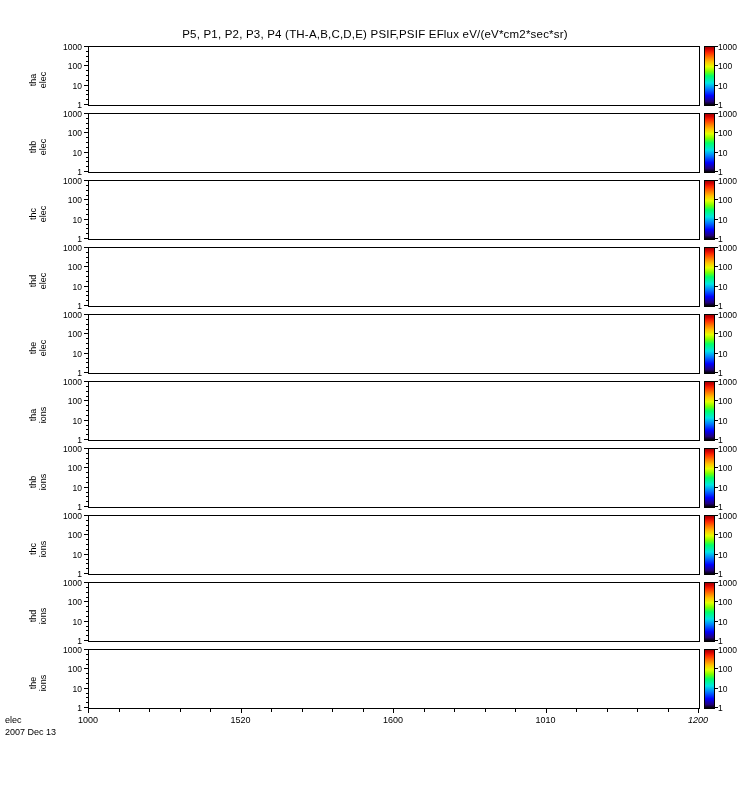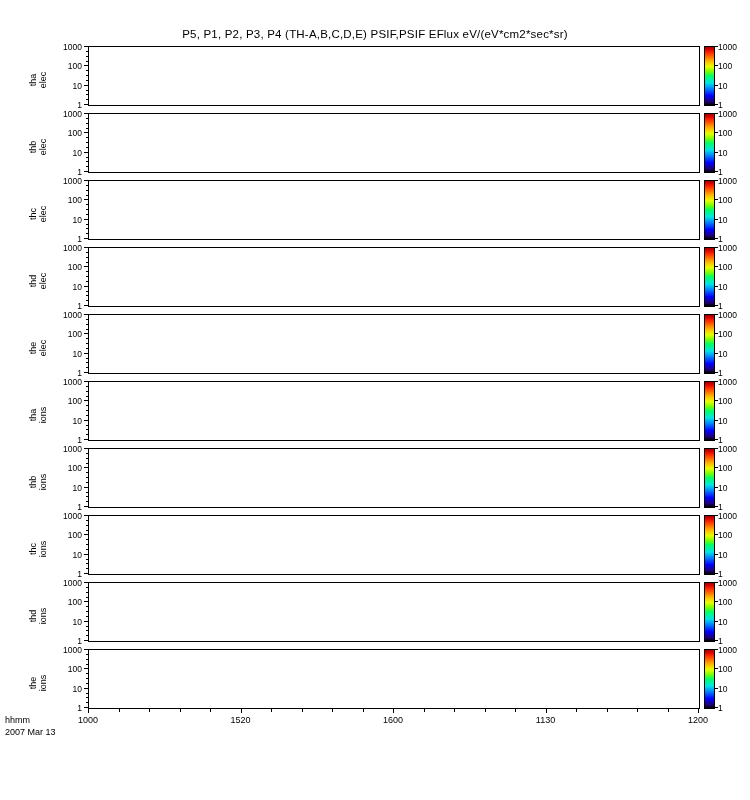--- a/index.html
+++ b/index.html
@@ -429,36 +429,36 @@
       <div class="cbar-tick-label" style="left: 718px; top: 704px;">1</div>
       <div class="tick tick-h" style="left: 715px; top: 707px; width: 3px;"></div>
     </div>
   <div id="xaxis">
       <div class="xtick-label" style="left: 58px; top: 715px;">1000</div>
       <div class="tick tick-v" style="left: 88px; top: 709px; height: 4px;"></div>
       <div class="xtick-label" style="left: 210.5px; top: 715px;">1520</div>
       <div class="tick tick-v" style="left: 240.5px; top: 709px; height: 4px;"></div>
       <div class="xtick-label" style="left: 363px; top: 715px;">1600</div>
       <div class="tick tick-v" style="left: 393px; top: 709px; height: 4px;"></div>
-      <div class="xtick-label" style="left: 515.5px; top: 715px;">1130</div>
+      <div class="xtick-label" style="left: 515.5px; top: 715px;">1010</div>
       <div class="tick tick-v" style="left: 545.5px; top: 709px; height: 4px;"></div>
-      <div class="xtick-label" style="left: 668px; top: 715px;">1200</div>
+      <div class="xtick-label" style="left: 668px; top: 715px; font-style: italic;">1200</div>
       <div class="tick tick-v" style="left: 698px; top: 709px; height: 4px;"></div>
       <div class="tick tick-v" style="left: 118.5px; top: 709px; height: 2.5px;"></div>
       <div class="tick tick-v" style="left: 149px; top: 709px; height: 2.5px;"></div>
       <div class="tick tick-v" style="left: 179.5px; top: 709px; height: 2.5px;"></div>
       <div class="tick tick-v" style="left: 210px; top: 709px; height: 2.5px;"></div>
       <div class="tick tick-v" style="left: 271px; top: 709px; height: 2.5px;"></div>
       <div class="tick tick-v" style="left: 301.5px; top: 709px; height: 2.5px;"></div>
       <div class="tick tick-v" style="left: 332px; top: 709px; height: 2.5px;"></div>
       <div class="tick tick-v" style="left: 362.5px; top: 709px; height: 2.5px;"></div>
       <div class="tick tick-v" style="left: 423.5px; top: 709px; height: 2.5px;"></div>
       <div class="tick tick-v" style="left: 454px; top: 709px; height: 2.5px;"></div>
       <div class="tick tick-v" style="left: 484.5px; top: 709px; height: 2.5px;"></div>
       <div class="tick tick-v" style="left: 515px; top: 709px; height: 2.5px;"></div>
       <div class="tick tick-v" style="left: 576px; top: 709px; height: 2.5px;"></div>
       <div class="tick tick-v" style="left: 606.5px; top: 709px; height: 2.5px;"></div>
       <div class="tick tick-v" style="left: 637px; top: 709px; height: 2.5px;"></div>
       <div class="tick tick-v" style="left: 667.5px; top: 709px; height: 2.5px;"></div>
-      <div class="xaxis-name" style="left: 5px; top: 715px;">hhmm</div>
-      <div class="xaxis-date" style="left: 5px; top: 727px;">2007 Mar 13</div>
+      <div class="xaxis-name" style="left: 5px; top: 715px;">elec</div>
+      <div class="xaxis-date" style="left: 5px; top: 727px;">2007 Dec 13</div>
     </div>
 </div>
 
 </body></html>

